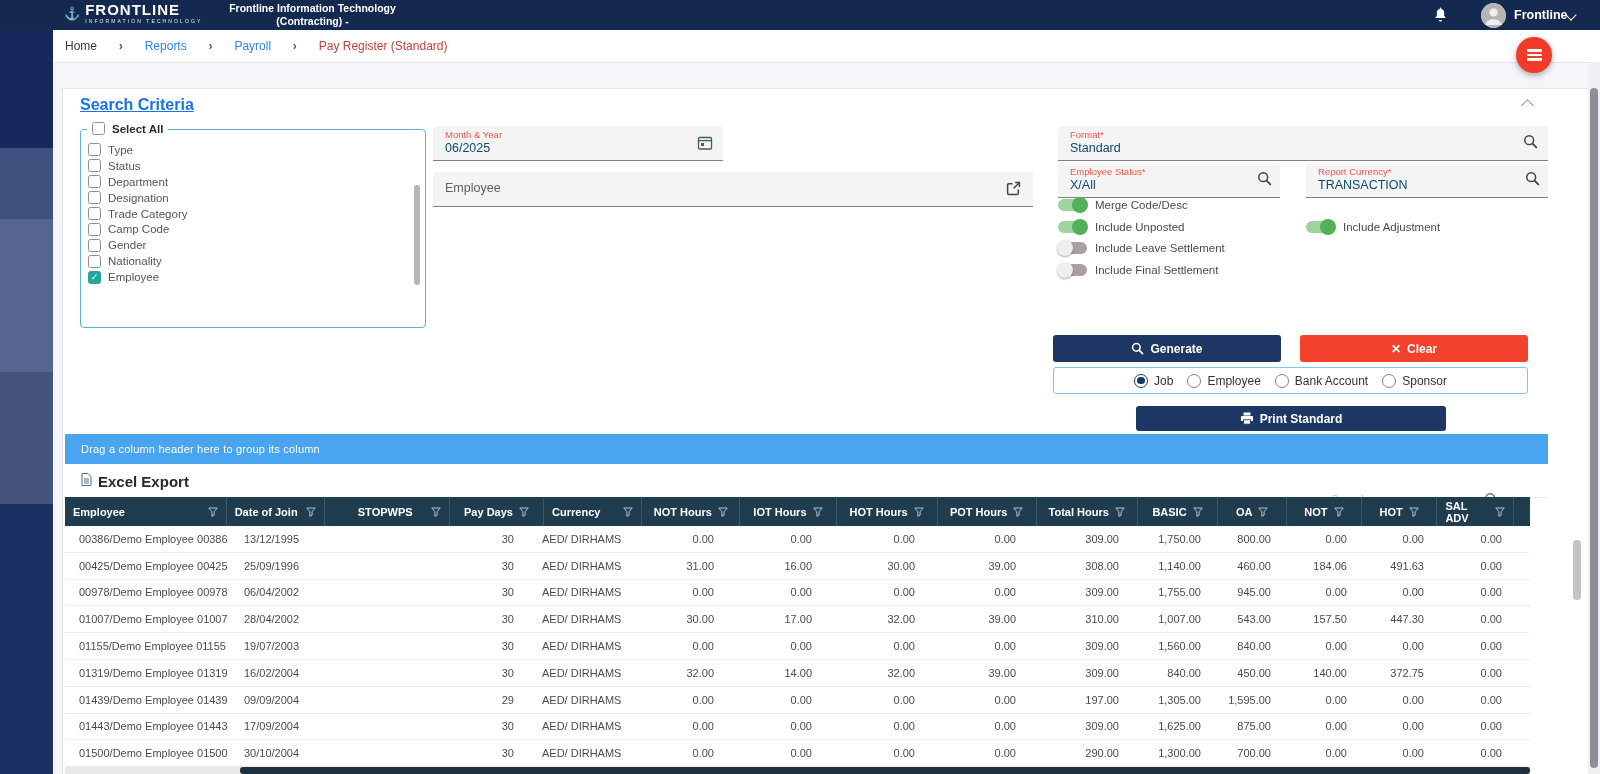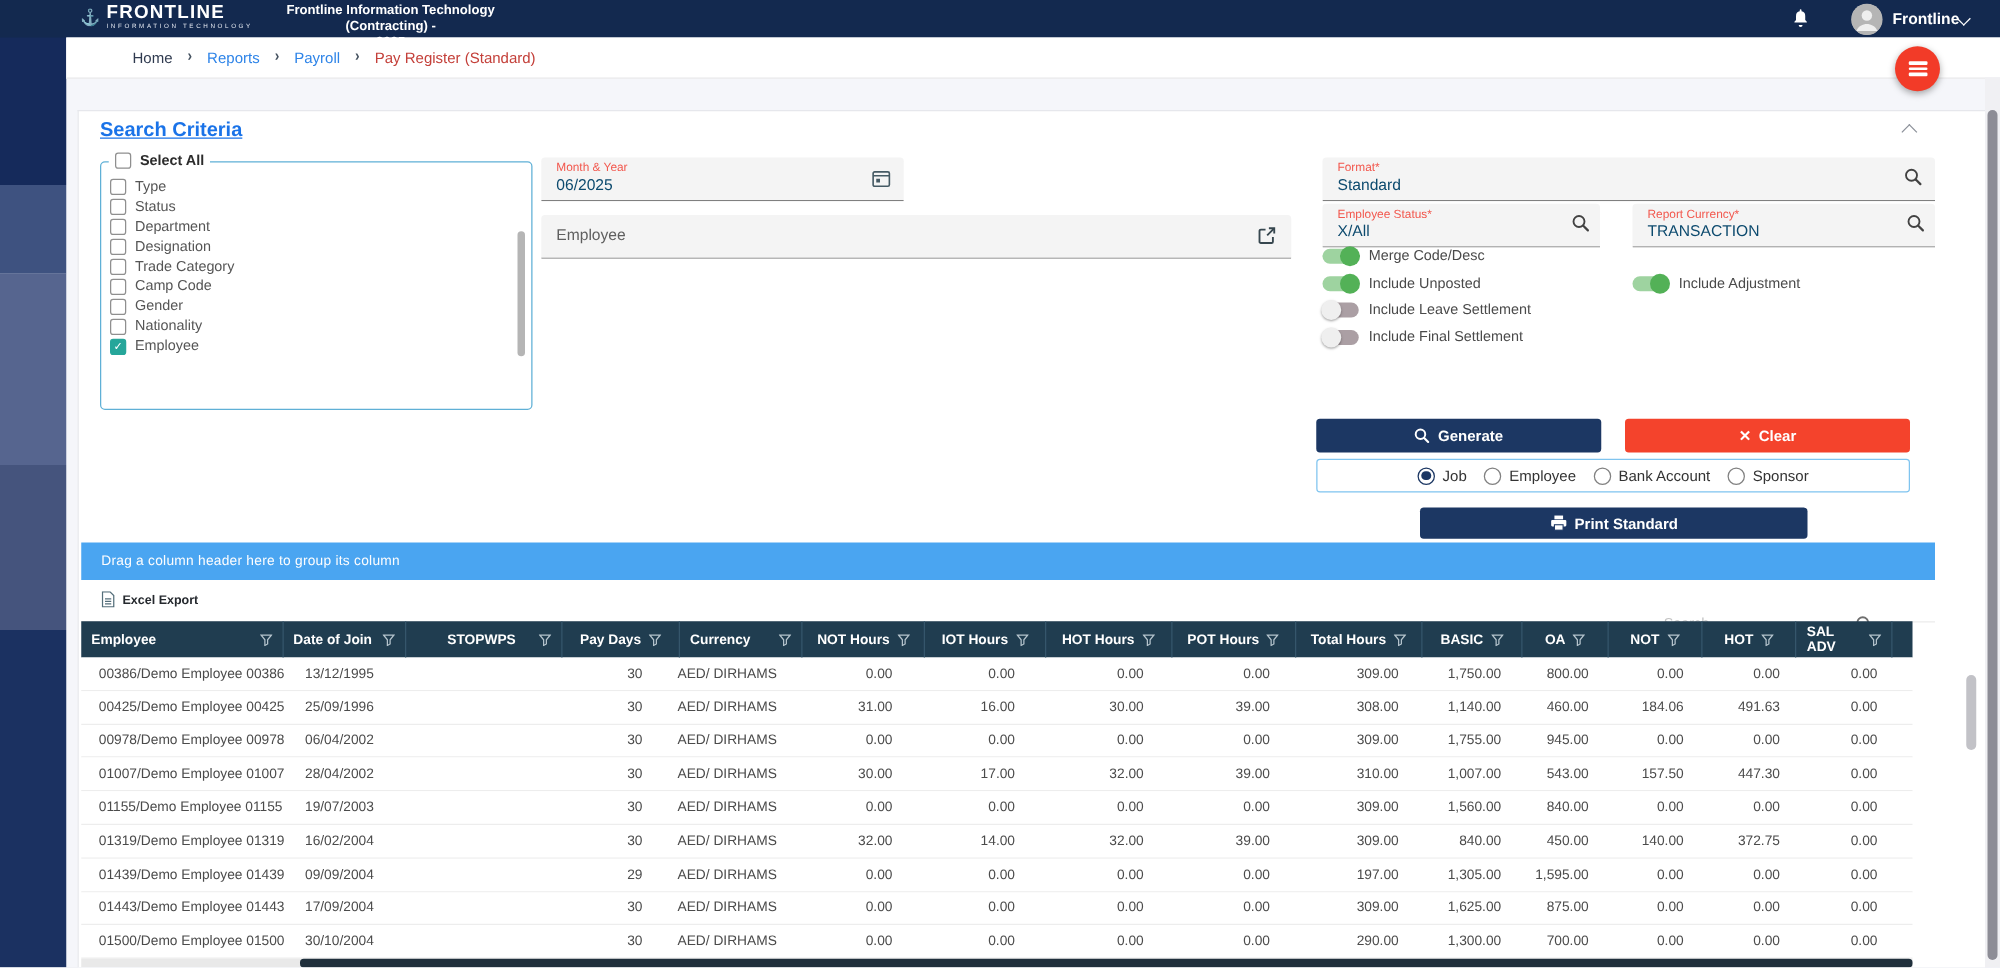--- a/index.html
+++ b/index.html
@@ -22,21 +22,21 @@
   .anchor{font-size:13px;line-height:13px;}
   .brandname{font-size:15px;font-weight:bold;letter-spacing:1px;line-height:15px;}
   .brandsub{font-size:5px;letter-spacing:2.1px;line-height:6px;margin-top:1px;color:#e8ecf4;}
   .navtitle{position:absolute;left:205px;top:2px;width:215px;text-align:center;font-size:10.5px;font-weight:bold;line-height:13px;}
   .bell{position:absolute;left:1432px;top:6px;}
   .avatar{position:absolute;left:1481px;top:3px;width:25px;height:25px;border-radius:50%;background:#b9b9b9;overflow:hidden;}
   .username{position:absolute;left:1514px;top:8px;font-size:12.5px;font-weight:600;}
   .nav-chev{position:absolute;left:1567px;top:11px;width:7px;height:7px;border-right:1.6px solid #fff;border-bottom:1.6px solid #fff;transform:rotate(45deg);}
   
   .crumbbar{position:absolute;left:53px;top:30px;width:1547px;height:32px;background:#fff;border-bottom:1px solid #e7e7ea;}
-  .crumbs{position:absolute;left:12px;top:9px;font-size:12px;display:flex;gap:12px;color:#2f3a4f;margin-left:41px;}
+  .crumbs{position:absolute;left:12px;top:9px;font-size:12px;display:flex;gap:22px;color:#2f3a4f;}
   .bc-sep{color:#44515f;font-size:11px;font-weight:bold;transform:scaleY(1.2);}
   .bc-link{color:var(--breadcrumb_link,#2e84e8);}
   .bc-cur{color:var(--breadcrumb_current,#c4403a);}
   
   .fab{position:absolute;left:1516px;top:37px;width:36px;height:36px;border-radius:50%;border:none;
        background:var(--fab_red,#f23b28);box-shadow:0 2px 6px rgba(0,0,0,.35);cursor:pointer;
        display:flex;align-items:center;justify-content:center;}
   .fab-lines,.fab-lines::before,.fab-lines::after{content:"";display:block;width:15px;height:2.2px;background:#fff;border-radius:1px;}
   .fab-lines{position:relative;}
   .fab-lines::before{position:absolute;top:-4.5px;}
@@ -83,21 +83,21 @@
             display:flex;align-items:center;justify-content:center;gap:14px;}
   .r-item{display:flex;align-items:flex-end;gap:6px;cursor:pointer;}
   .radio{width:14px;height:14px;box-sizing:border-box;border:1.5px solid #818181;border-radius:50%;position:relative;flex:none;}
   .radio.sel{border-color:var(--accent_navy,#1c3763);}
   .radio.sel::after{content:"";position:absolute;inset:2.2px;border-radius:50%;background:var(--accent_navy,#1c3763);}
   .r-lab{font-size:12px;color:#333;}
   
   .groupbar{position:absolute;left:65px;top:434px;width:1483px;height:30px;background:var(--group_bar_bg,#4aa5f1);
             color:#fdfdfe;font-size:11px;display:flex;align-items:center;padding-left:16px;box-sizing:border-box;letter-spacing:.2px;}
   .excelrow{position:absolute;left:65px;top:464px;width:1483px;height:33px;background:#fff;border-bottom:1px solid #ececec;}
-  .excel{position:absolute;left:16px;top:9px;display:flex;align-items:flex-end;gap:6px;font-size:10px;font-weight:bold;color:#25292e;cursor:pointer;}
+  .excel{position:absolute;left:16px;top:9px;display:flex;align-items:flex-start;gap:6px;font-size:15px;font-weight:bold;color:#25292e;cursor:pointer;}
   .searchwrap{position:absolute;left:1260px;top:5px;width:152px;height:22px;border-bottom:1px solid #9e9e9e;margin-top:20px;}
   .searchwrap input{border:none;outline:none;background:transparent;width:125px;font-size:11.5px;color:#444;
       font-family:"Liberation Sans",sans-serif;padding:3px 0 0 6px;}
   .searchwrap input::placeholder{color:#c3c3c3;}
   .sw-ico{position:absolute;right:-22px;top:3px;}
   
   .tbl{position:absolute;left:65px;top:497px;width:1465px;}
   .thead{display:flex;height:29px;background:var(--table_header_bg,#203d50);}
   .th{box-sizing:border-box;display:flex;align-items:center;color:#fff;font-size:11px;font-weight:600;
       border-right:1px solid #35566b;padding:0 8px;gap:6px;cursor:pointer;}

